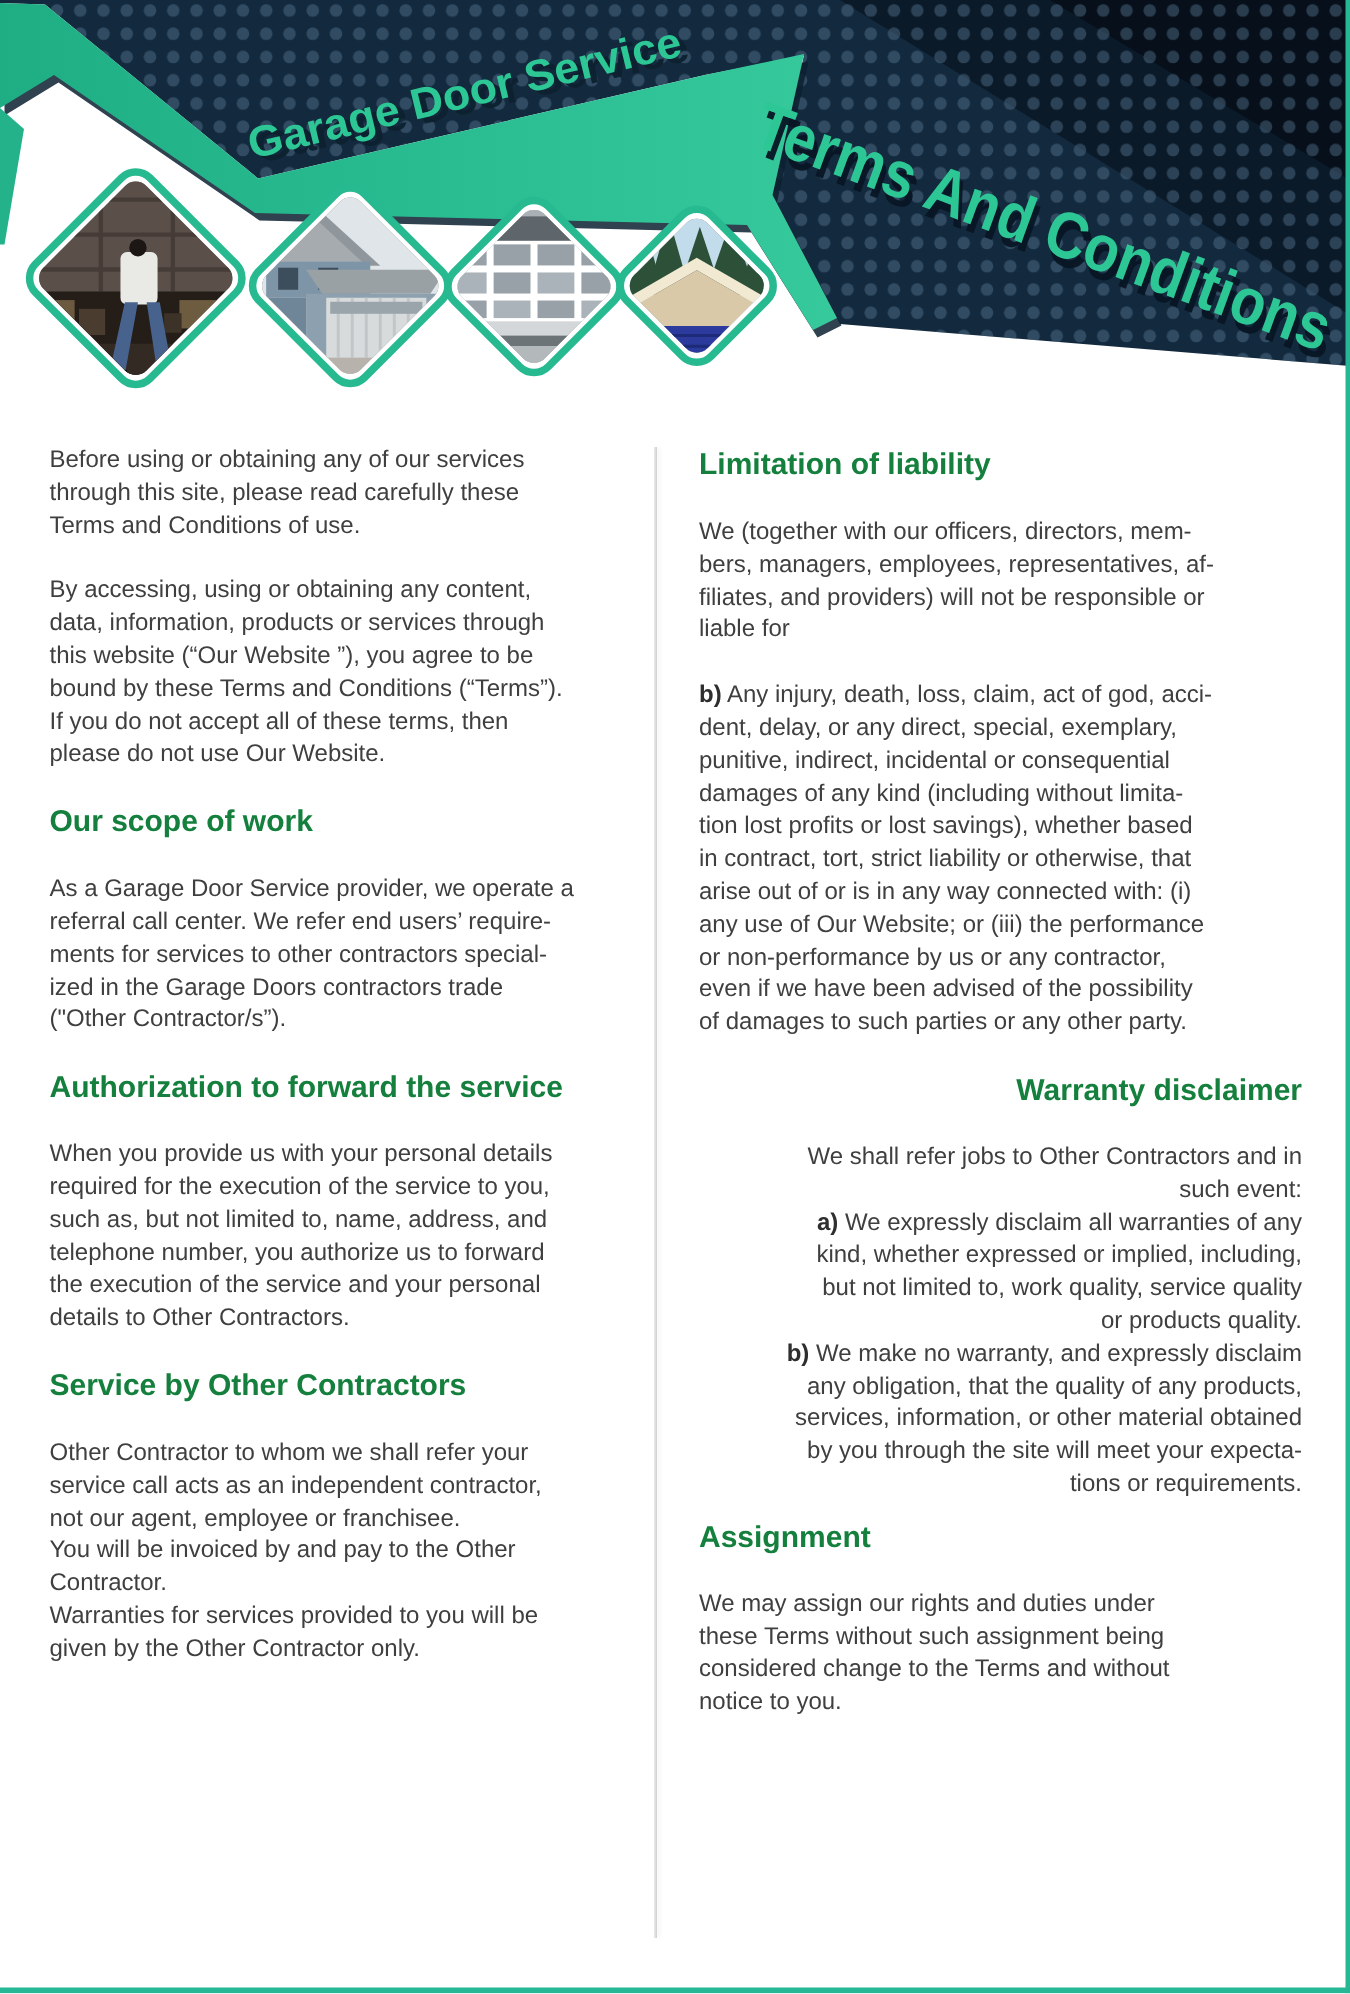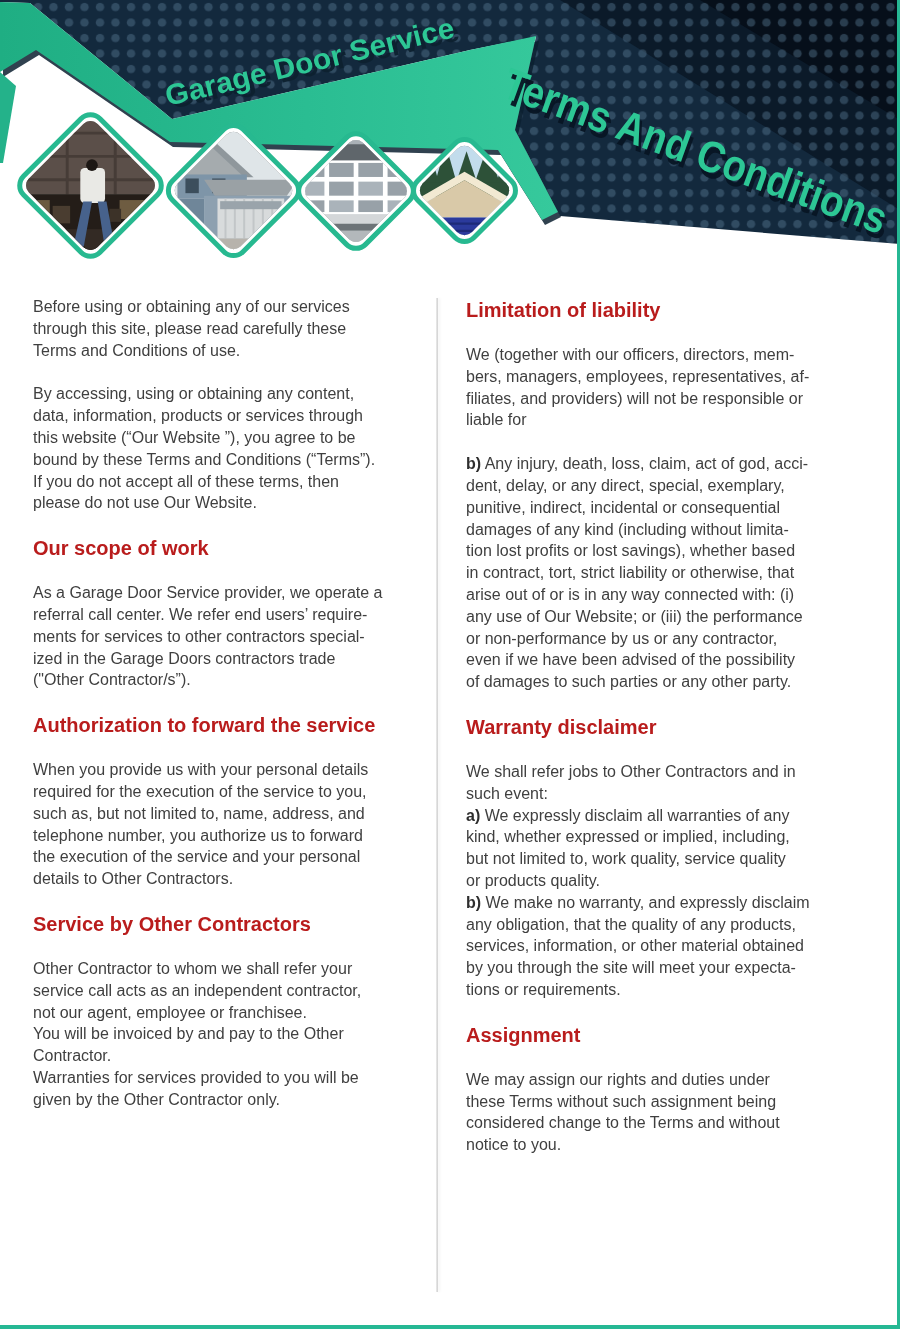--- a/index.html
+++ b/index.html
@@ -17,24 +17,24 @@
   
   .col{position:absolute;top:296px;}
   .col-left{left:33px;width:402px;}
   .col-right{left:466px;width:402px;}
   .body-text{
     margin:0 0 22px 0;font-size:16px;line-height:21.8px;color:#3f3f3f;
     white-space:pre-line;
   }
   .body-text b{font-weight:bold;color:#2e2e2e;}
   h2{
-    margin:2px 0 21px 0;font-size:20px;line-height:25px;font-weight:bold;color:#b91c1c;
+    margin:2px 0 21px 0;font-size:20px;line-height:25px;font-weight:bold;color:#15803d;
   }
   section.tight .body-text{margin:0;}
-  section.tight{display:block;margin-bottom:22px;}
+  section.tight{display:block;margin-bottom:12px;text-align:right;}
   .divider{
     position:absolute;left:436px;top:298px;width:2px;height:994px;
     background:linear-gradient(to right,#ececec,#cfcfcf);
     box-shadow:2px 0 3px rgba(0,0,0,0.05);
   }
   .footer-bar{position:absolute;left:0;bottom:0;width:100%;height:4px;background:#26b894;}
   .right-bar{position:absolute;right:0;top:0;width:3px;height:100%;background:#26b894;}
 </style>
 </head>
 <body>

